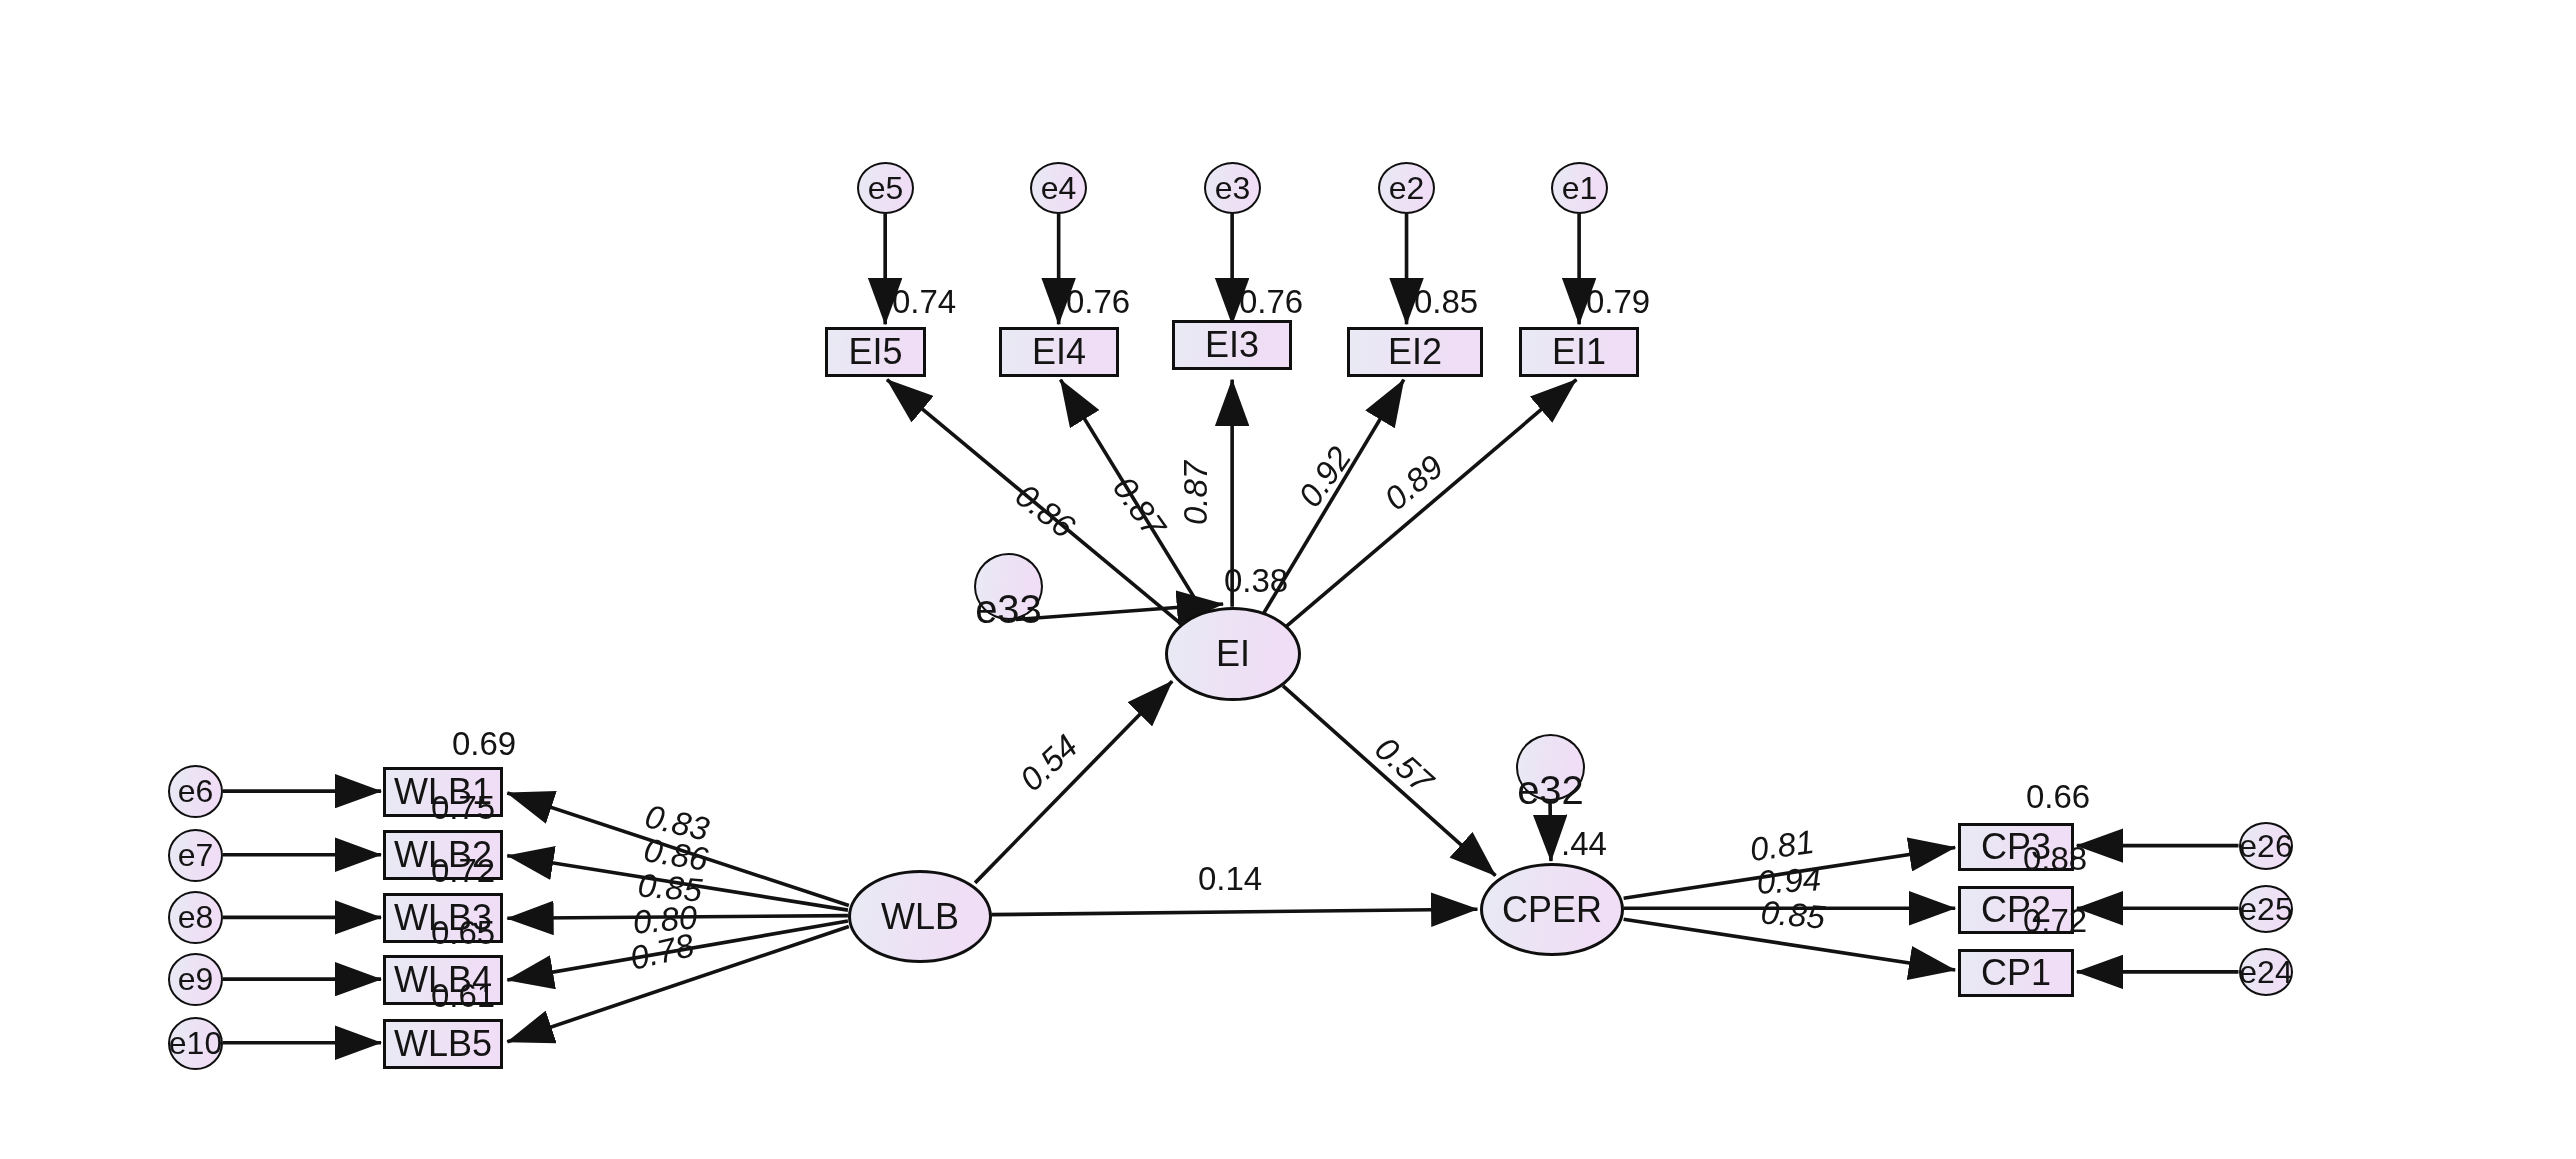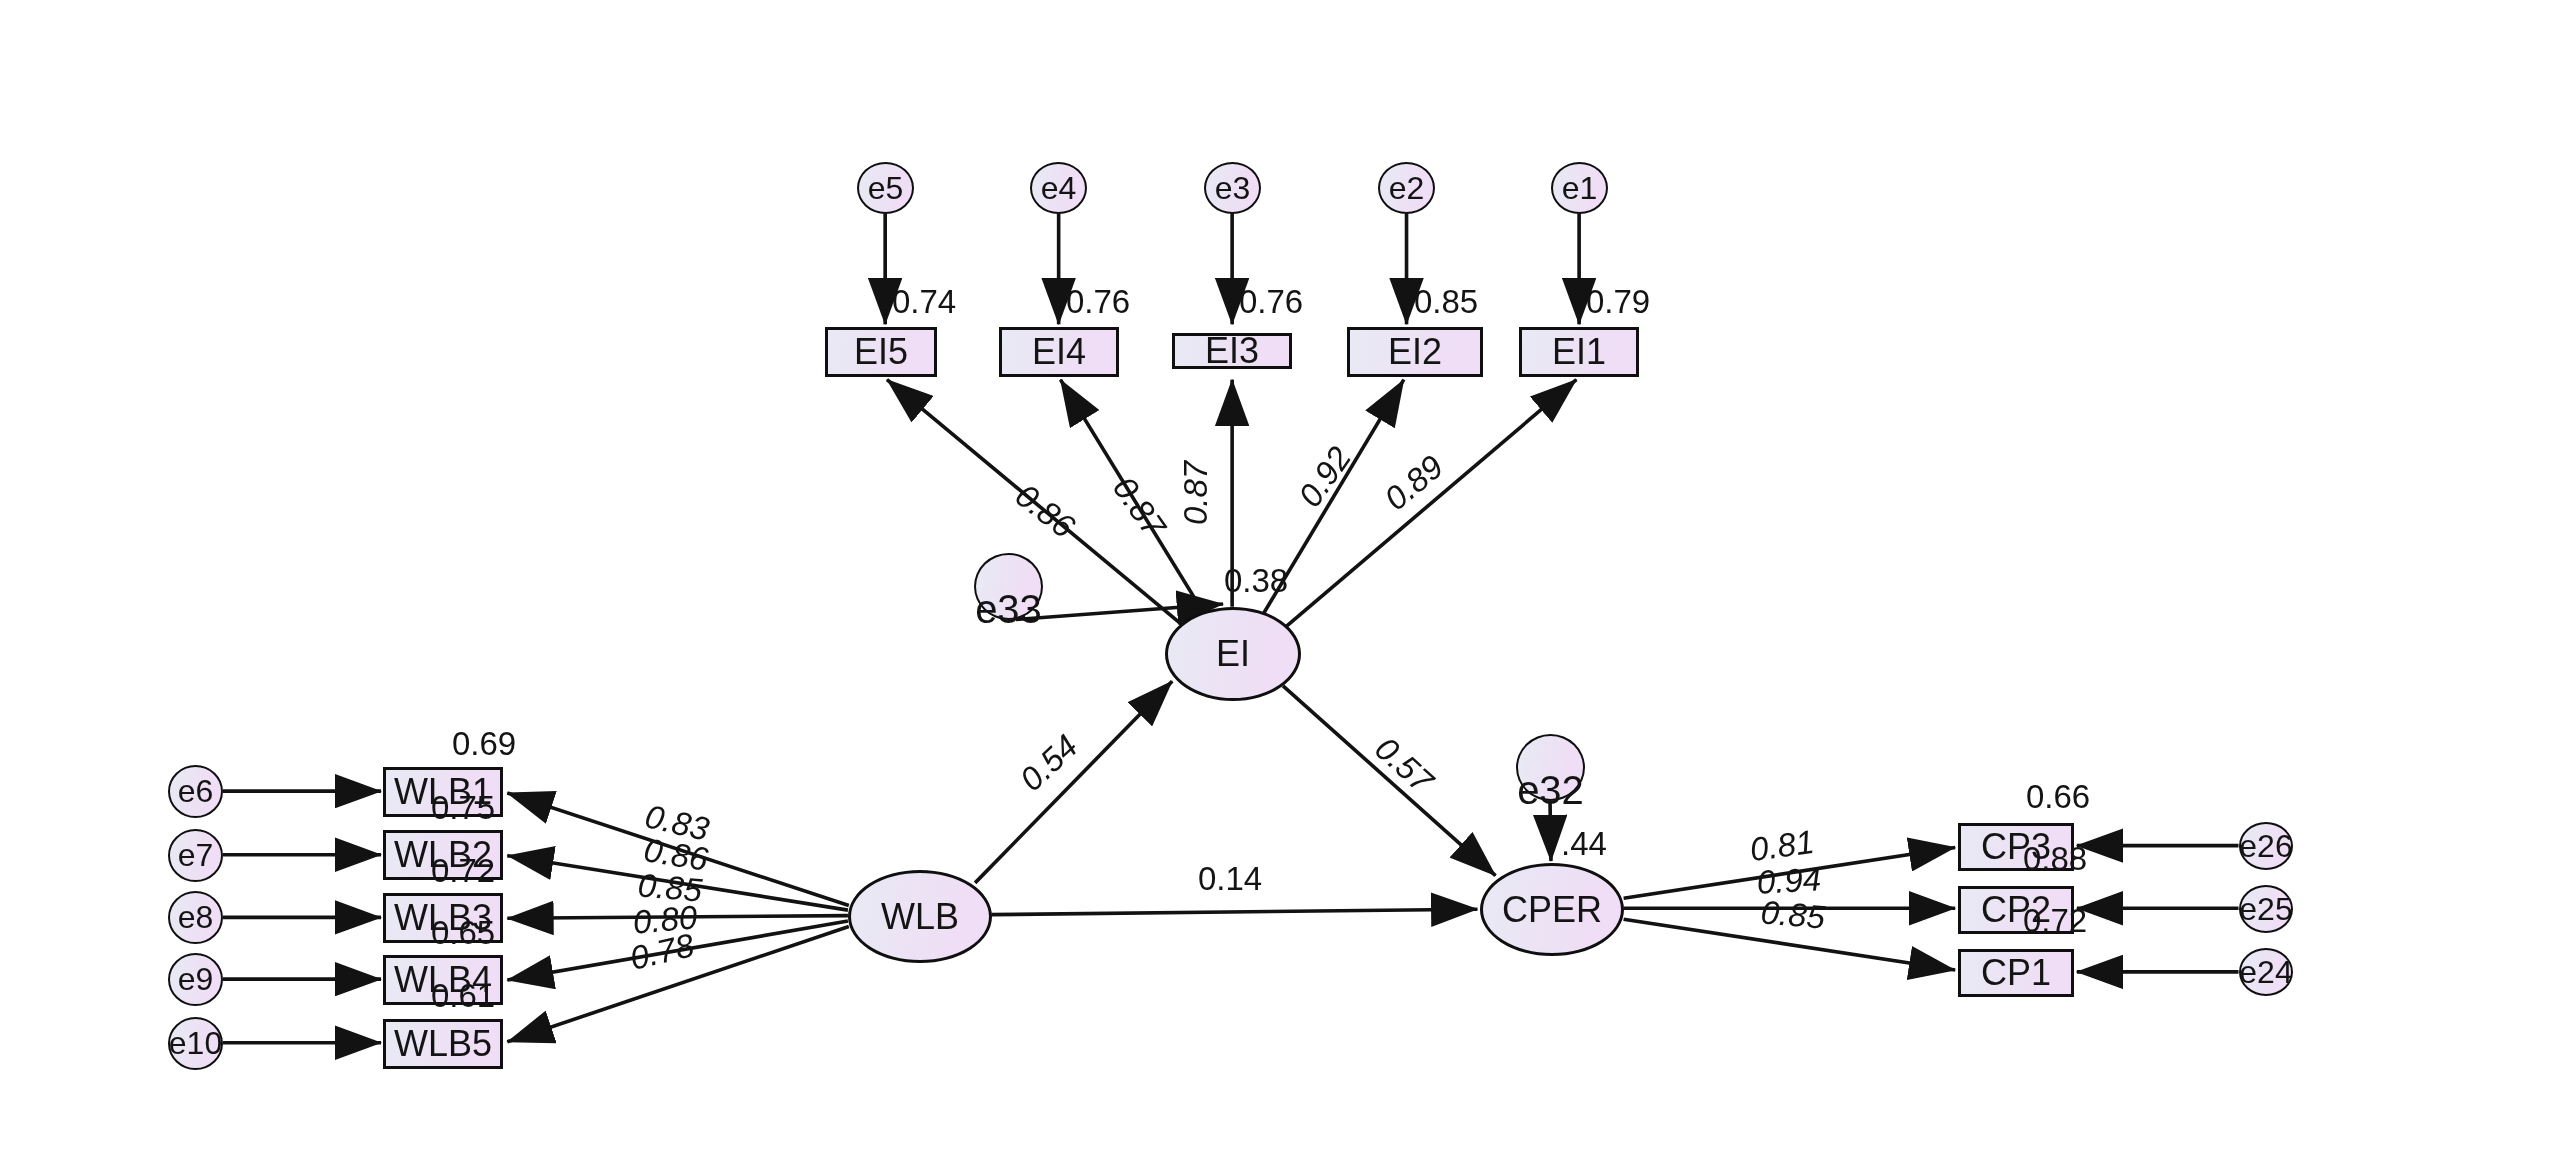--- a/index.html
+++ b/index.html
@@ -92,27 +92,27 @@
   <div class="node err" style="left:1204px;top:162px;width:57px;height:52px">
       <span class="err-label">e3</span>
     </div>
   <div class="node err" style="left:1378px;top:162px;width:57px;height:52px">
       <span class="err-label">e2</span>
     </div>
   <div class="node err" style="left:1551px;top:162px;width:57px;height:52px">
       <span class="err-label">e1</span>
     </div>
 
-  <div class="node box" style="left:825px;top:327px;width:112px;height:50px">
+  <div class="node box" style="left:825px;top:327px;width:101px;height:50px">
       <span class="box-label">EI5</span>
     </div>
   <div class="node box" style="left:999px;top:327px;width:120px;height:50px">
       <span class="box-label">EI4</span>
     </div>
-  <div class="node box" style="left:1172px;top:333px;width:120px;height:36px">
+  <div class="node box" style="left:1172px;top:320px;width:120px;height:50px">
       <span class="box-label">EI3</span>
     </div>
   <div class="node box" style="left:1347px;top:327px;width:136px;height:50px">
       <span class="box-label">EI2</span>
     </div>
   <div class="node box" style="left:1519px;top:327px;width:120px;height:50px">
       <span class="box-label">EI1</span>
     </div>
 
   <div class="lbl" style="left:892px;top:283px">0.74</div>

